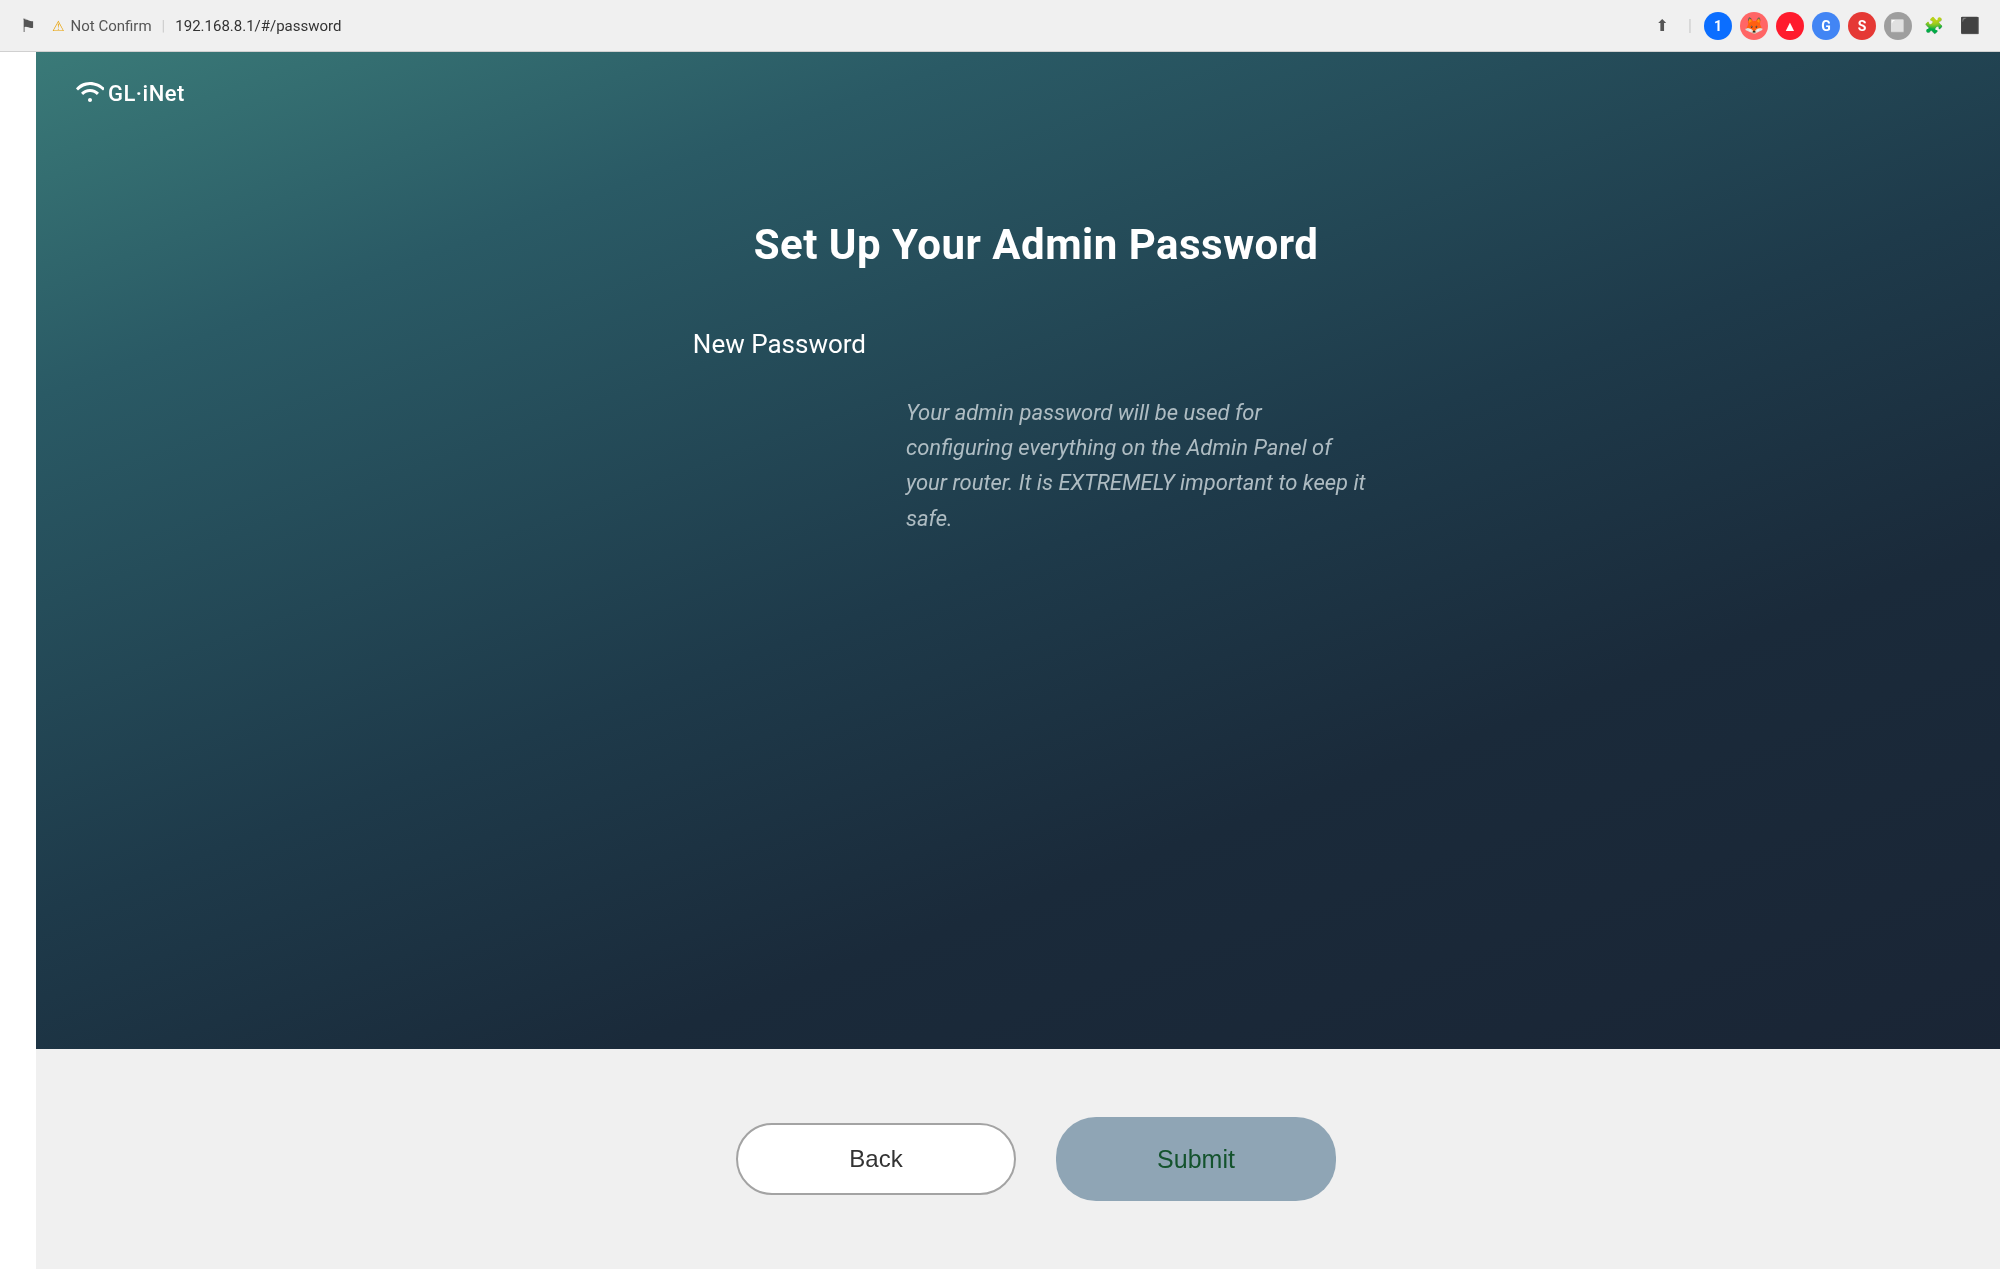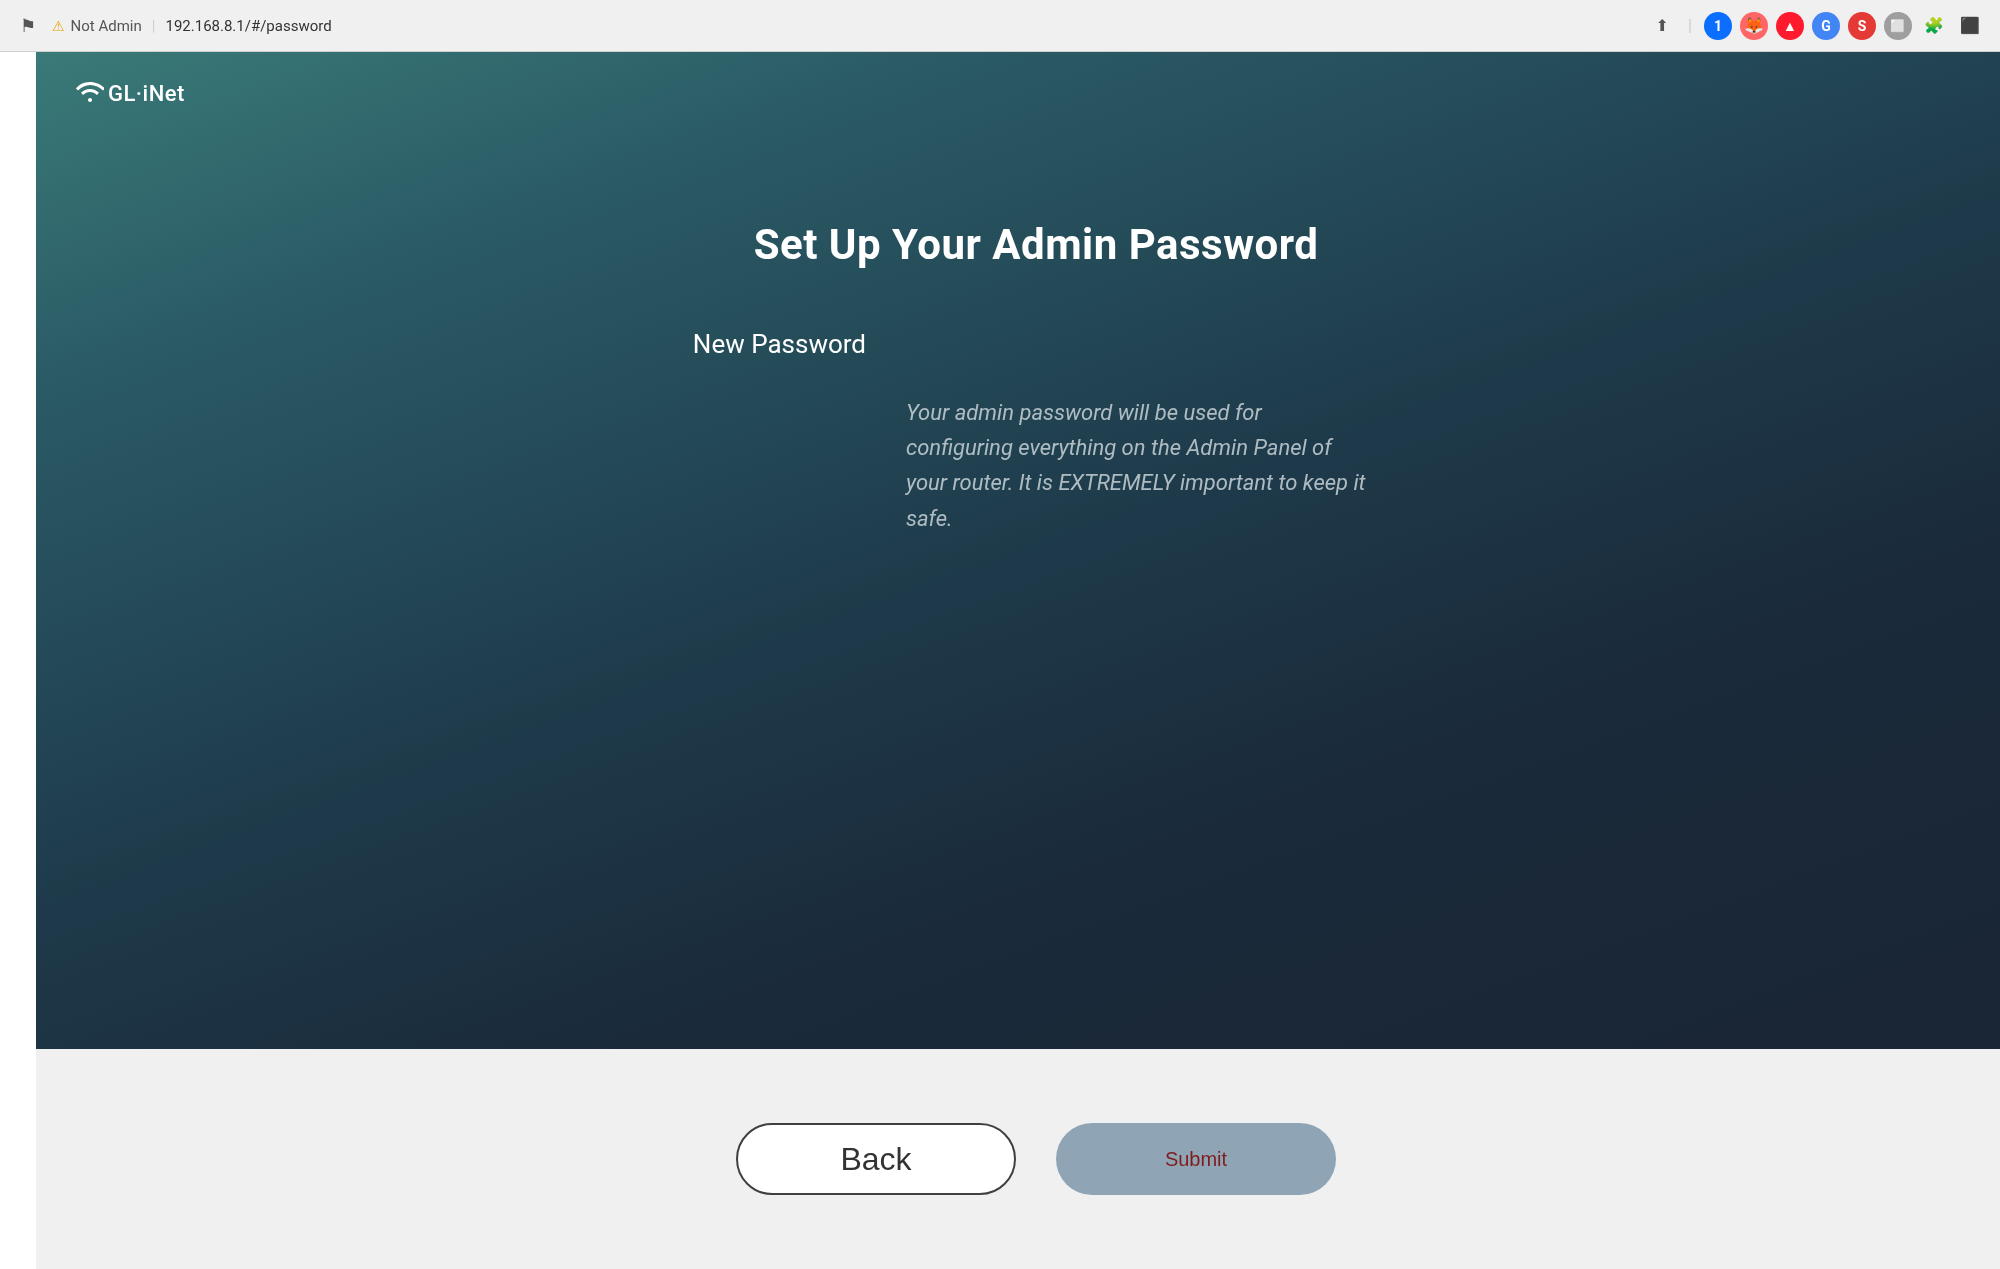--- a/index.html
+++ b/index.html
@@ -204,48 +204,48 @@
       display: flex;
       align-items: center;
       justify-content: center;
       gap: 40px;
     }
 
     .btn-back {
       width: 280px;
       height: 72px;
       background: white;
-      border: 2px solid #404040;
+      border: 2px solid #a3a3a3;
       border-radius: 40px;
-      font-size: 32px;
+      font-size: 24px;
       color: #333;
       cursor: pointer;
       font-weight: 400;
     }
 
     .btn-submit {
       width: 280px;
-      height: 72px;
+      height: 84px;
       background: #8fa5b5;
       border: none;
       border-radius: 40px;
-      font-size: 20px;
-      color: #7f1d1d;
+      font-size: 25px;
+      color: #14532d;
       cursor: pointer;
       font-weight: 400;
     }
   </style>
 </head>
 <body>
 
 <div class="browser-chrome">
   <div class="browser-bookmark-icon">⚑</div>
   <div class="browser-security-info">
     <span class="browser-warning-icon">⚠</span>
-    <span>Not Admin</span>
+    <span>Not Confirm</span>
     <span class="browser-separator">|</span>
     <span class="browser-url">192.168.8.1/#/password</span>
   </div>
   <div class="browser-actions">
     <div class="browser-action-icon">⬆</div>
     <span class="browser-separator">|</span>
     <div class="browser-ext-icon ext-1password">1</div>
     <div class="browser-ext-icon ext-fox">🦊</div>
     <div class="browser-ext-icon ext-opera">▲</div>
     <div class="browser-ext-icon ext-google">G</div>

